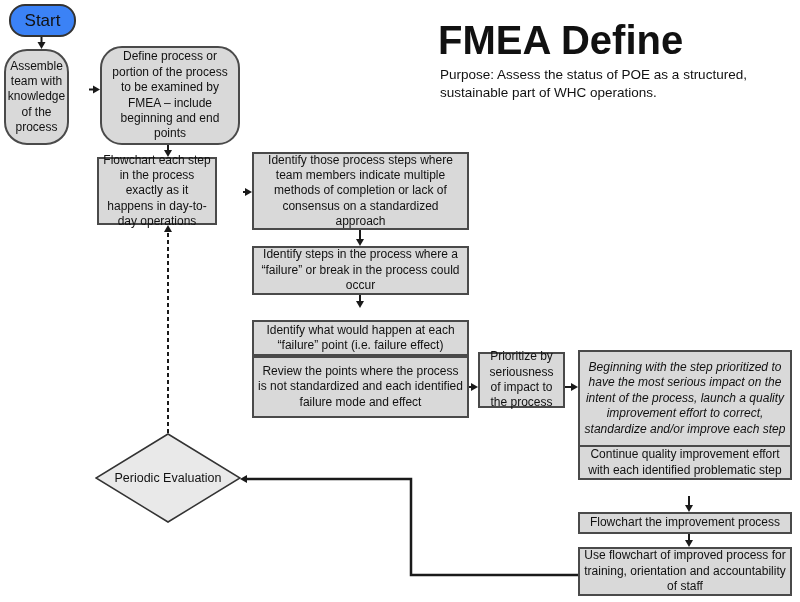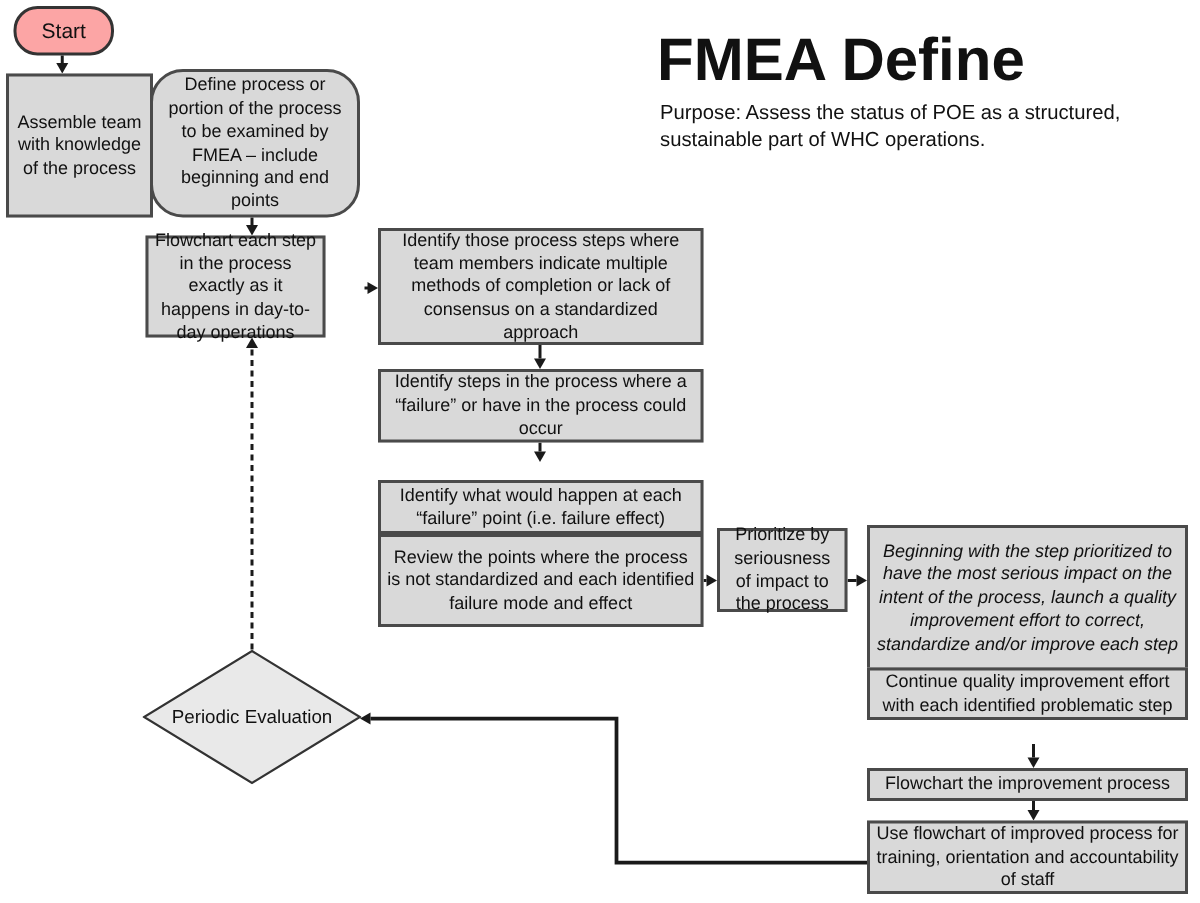--- a/index.html
+++ b/index.html
@@ -20,22 +20,22 @@
     align-items: center;
     justify-content: center;
     text-align: center;
     font-size: 12px;
     line-height: 1.28;
     padding: 2px 4px;
   }
   .terminator {
     border-radius: 16px;
     border: 2px solid #333;
-    background: #fca5a5;
-    font-size: 14px;
+    background: #3b82f6;
+    font-size: 17px;
   }
   .diamond-wrap {
     position: absolute;
     left: 95px; top: 433px; width: 146px; height: 90px;
   }
   .diamond-wrap svg { position: absolute; left: 0; top: 0; }
   .diamond-label {
     position: absolute;
     left: 0; top: 0; width: 100%; height: 100%;
     display: flex; align-items: center; justify-content: center;
@@ -131,29 +131,29 @@
       <polygon points="240,479 247,475 247,483"></polygon>
     </g>
     <g>
       <line class="dashed" x1="168" y1="433" x2="168" y2="232"></line>
       <polygon points="168,225 164,232 172,232"></polygon>
     </g>
   </svg>
 
   <div class="node terminator" style="left:9px; top:4px; width:67px; height:33px;">Start</div>
 
-  <div class="node" style="left:4px; top:49px; width:98px; height:96px;">Assemble team with knowledge of the process</div>
+  <div class="node" style="left:4px; top:49px; width:65px; height:96px;border-radius:23px;">Assemble team with knowledge of the process</div>
 
   <div class="node" style="left:100px; top:46px; width:140px; height:99px;border-radius:22px;">Define process or portion of the process to be examined by FMEA – include beginning and end points</div>
 
   <div class="node" style="left:97px; top:157px; width:120px; height:68px;">Flowchart each step in the process exactly as it happens in day-to-day operations</div>
 
   <div class="node" style="left:252px; top:152px; width:217px; height:78px;">Identify those process steps where team members indicate multiple methods of completion or lack of consensus on a standardized approach</div>
 
-  <div class="node" style="left:252px; top:246px; width:217px; height:49px;">Identify steps in the process where a “failure” or have in the process could occur</div>
+  <div class="node" style="left:252px; top:246px; width:217px; height:49px;">Identify steps in the process where a “failure” or break in the process could occur</div>
 
   <div class="node" style="left:252px; top:308px; width:217px; height:36px;margin-top:12px;">Identify what would happen at each “failure” point (i.e. failure effect)</div>
 
   <div class="node" style="left:252px; top:356px; width:217px; height:62px;">Review the points where the process is not standardized and each identified failure mode and effect</div>
 
   <div class="node" style="left:478px; top:352px; width:87px; height:56px;">Prioritize by seriousness of impact to the process</div>
 
   <div class="node" style="left:578px; top:350px; width:214px; height:97px;font-style:italic;">Beginning with the step prioritized to have the most serious impact on the intent of the process, launch a quality improvement effort to correct, standardize and/or improve each step</div>
 
   <div class="node" style="left:578px; top:445px; width:214px; height:35px;">Continue quality improvement effort with each identified problematic step</div>

